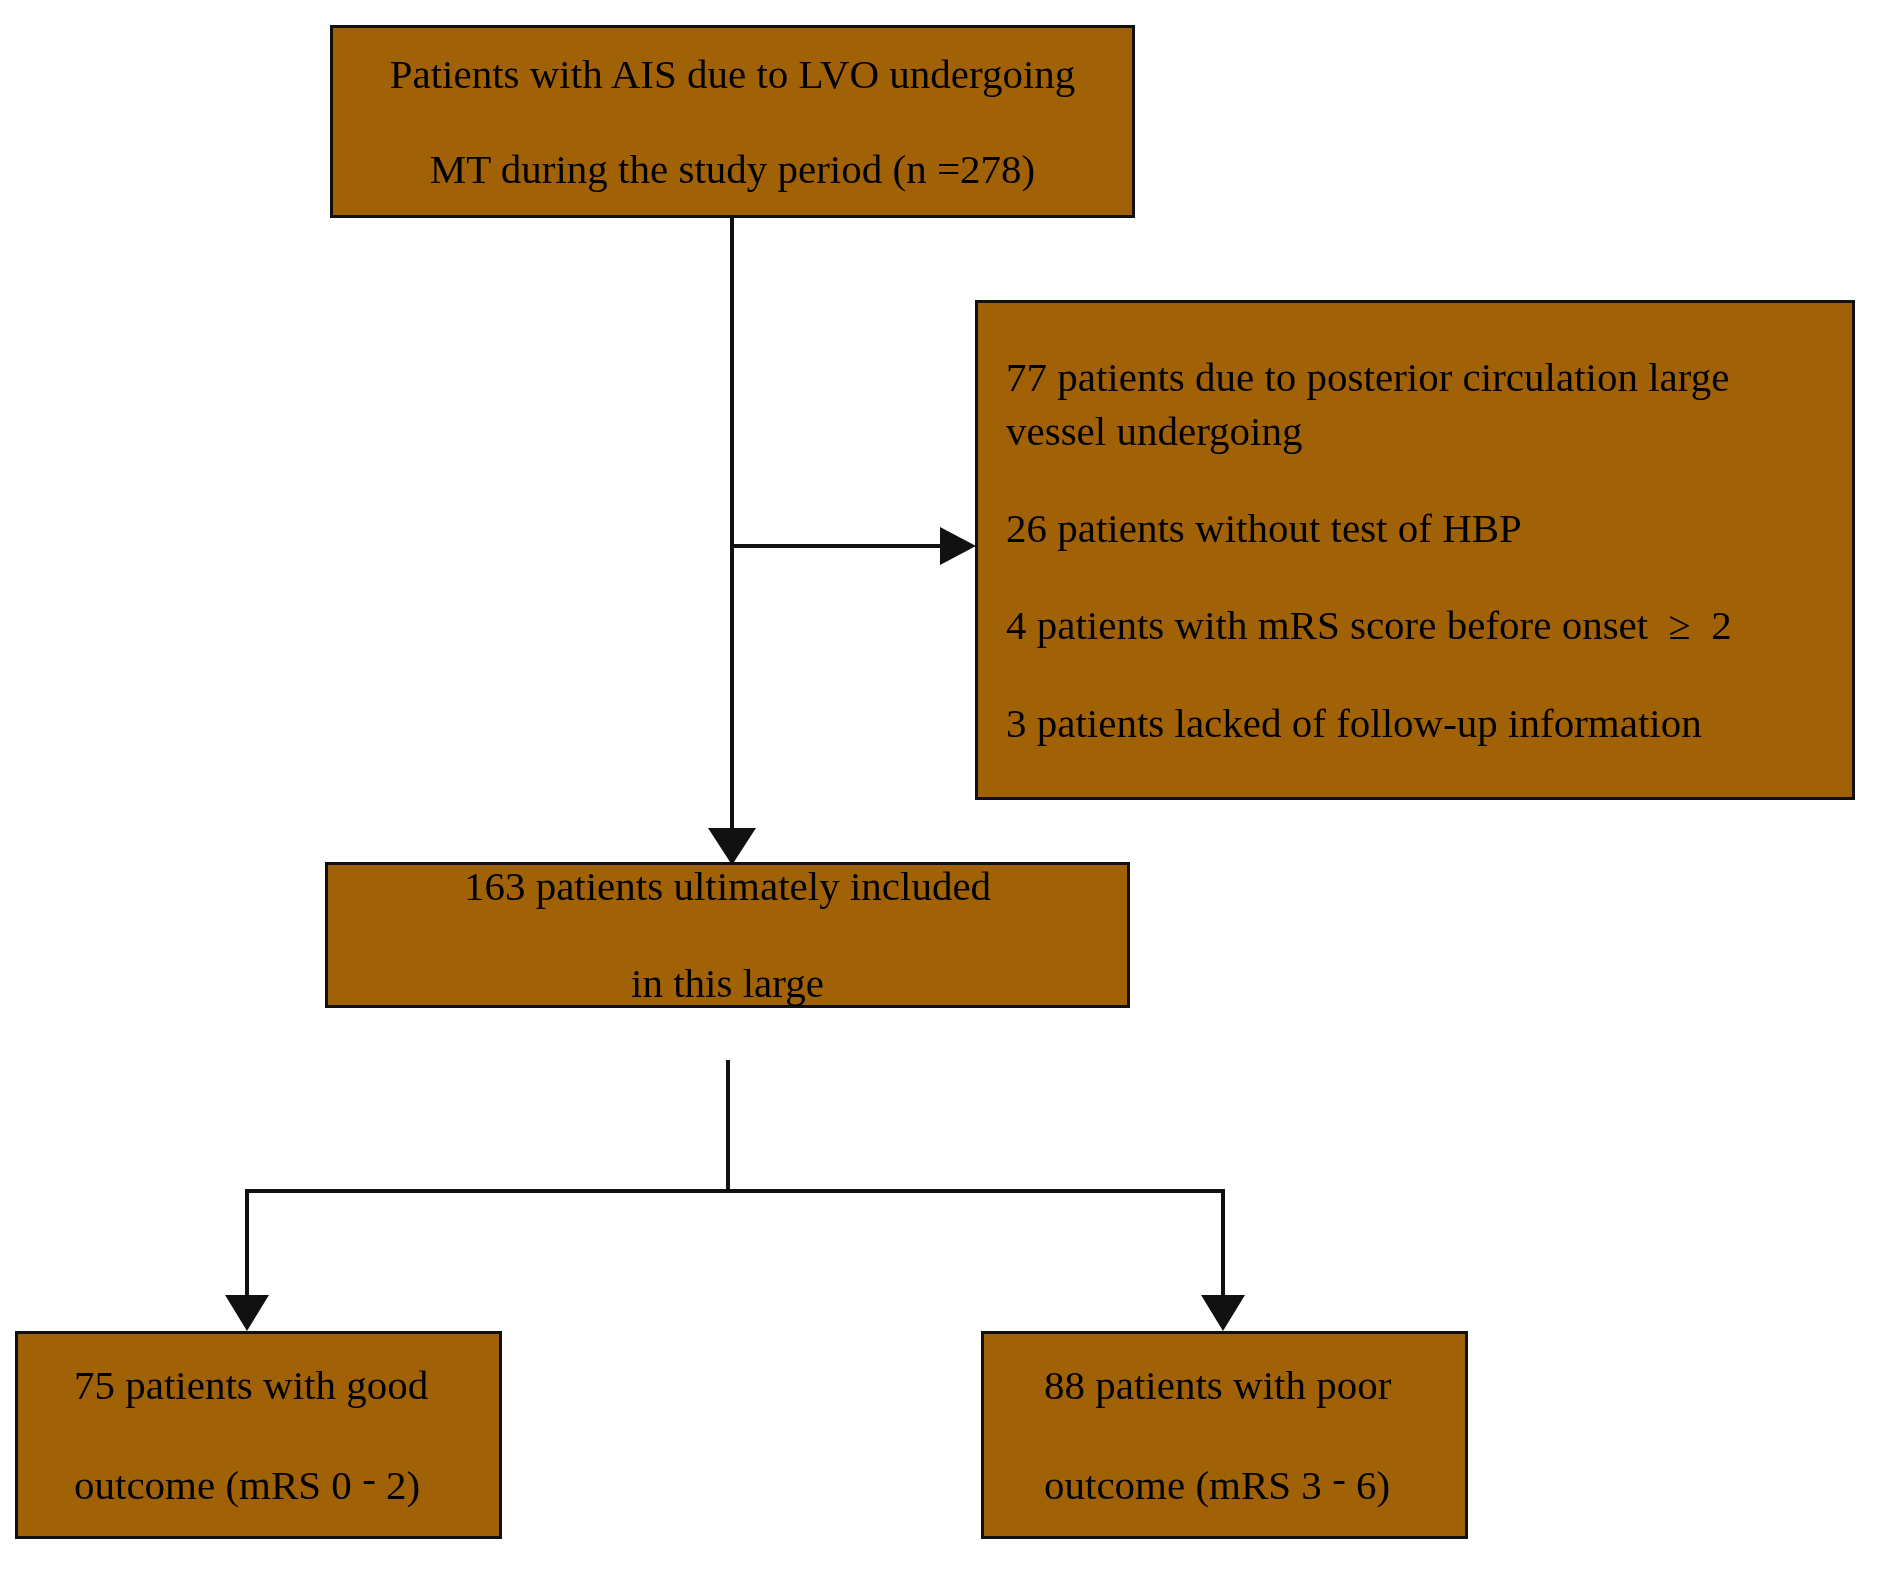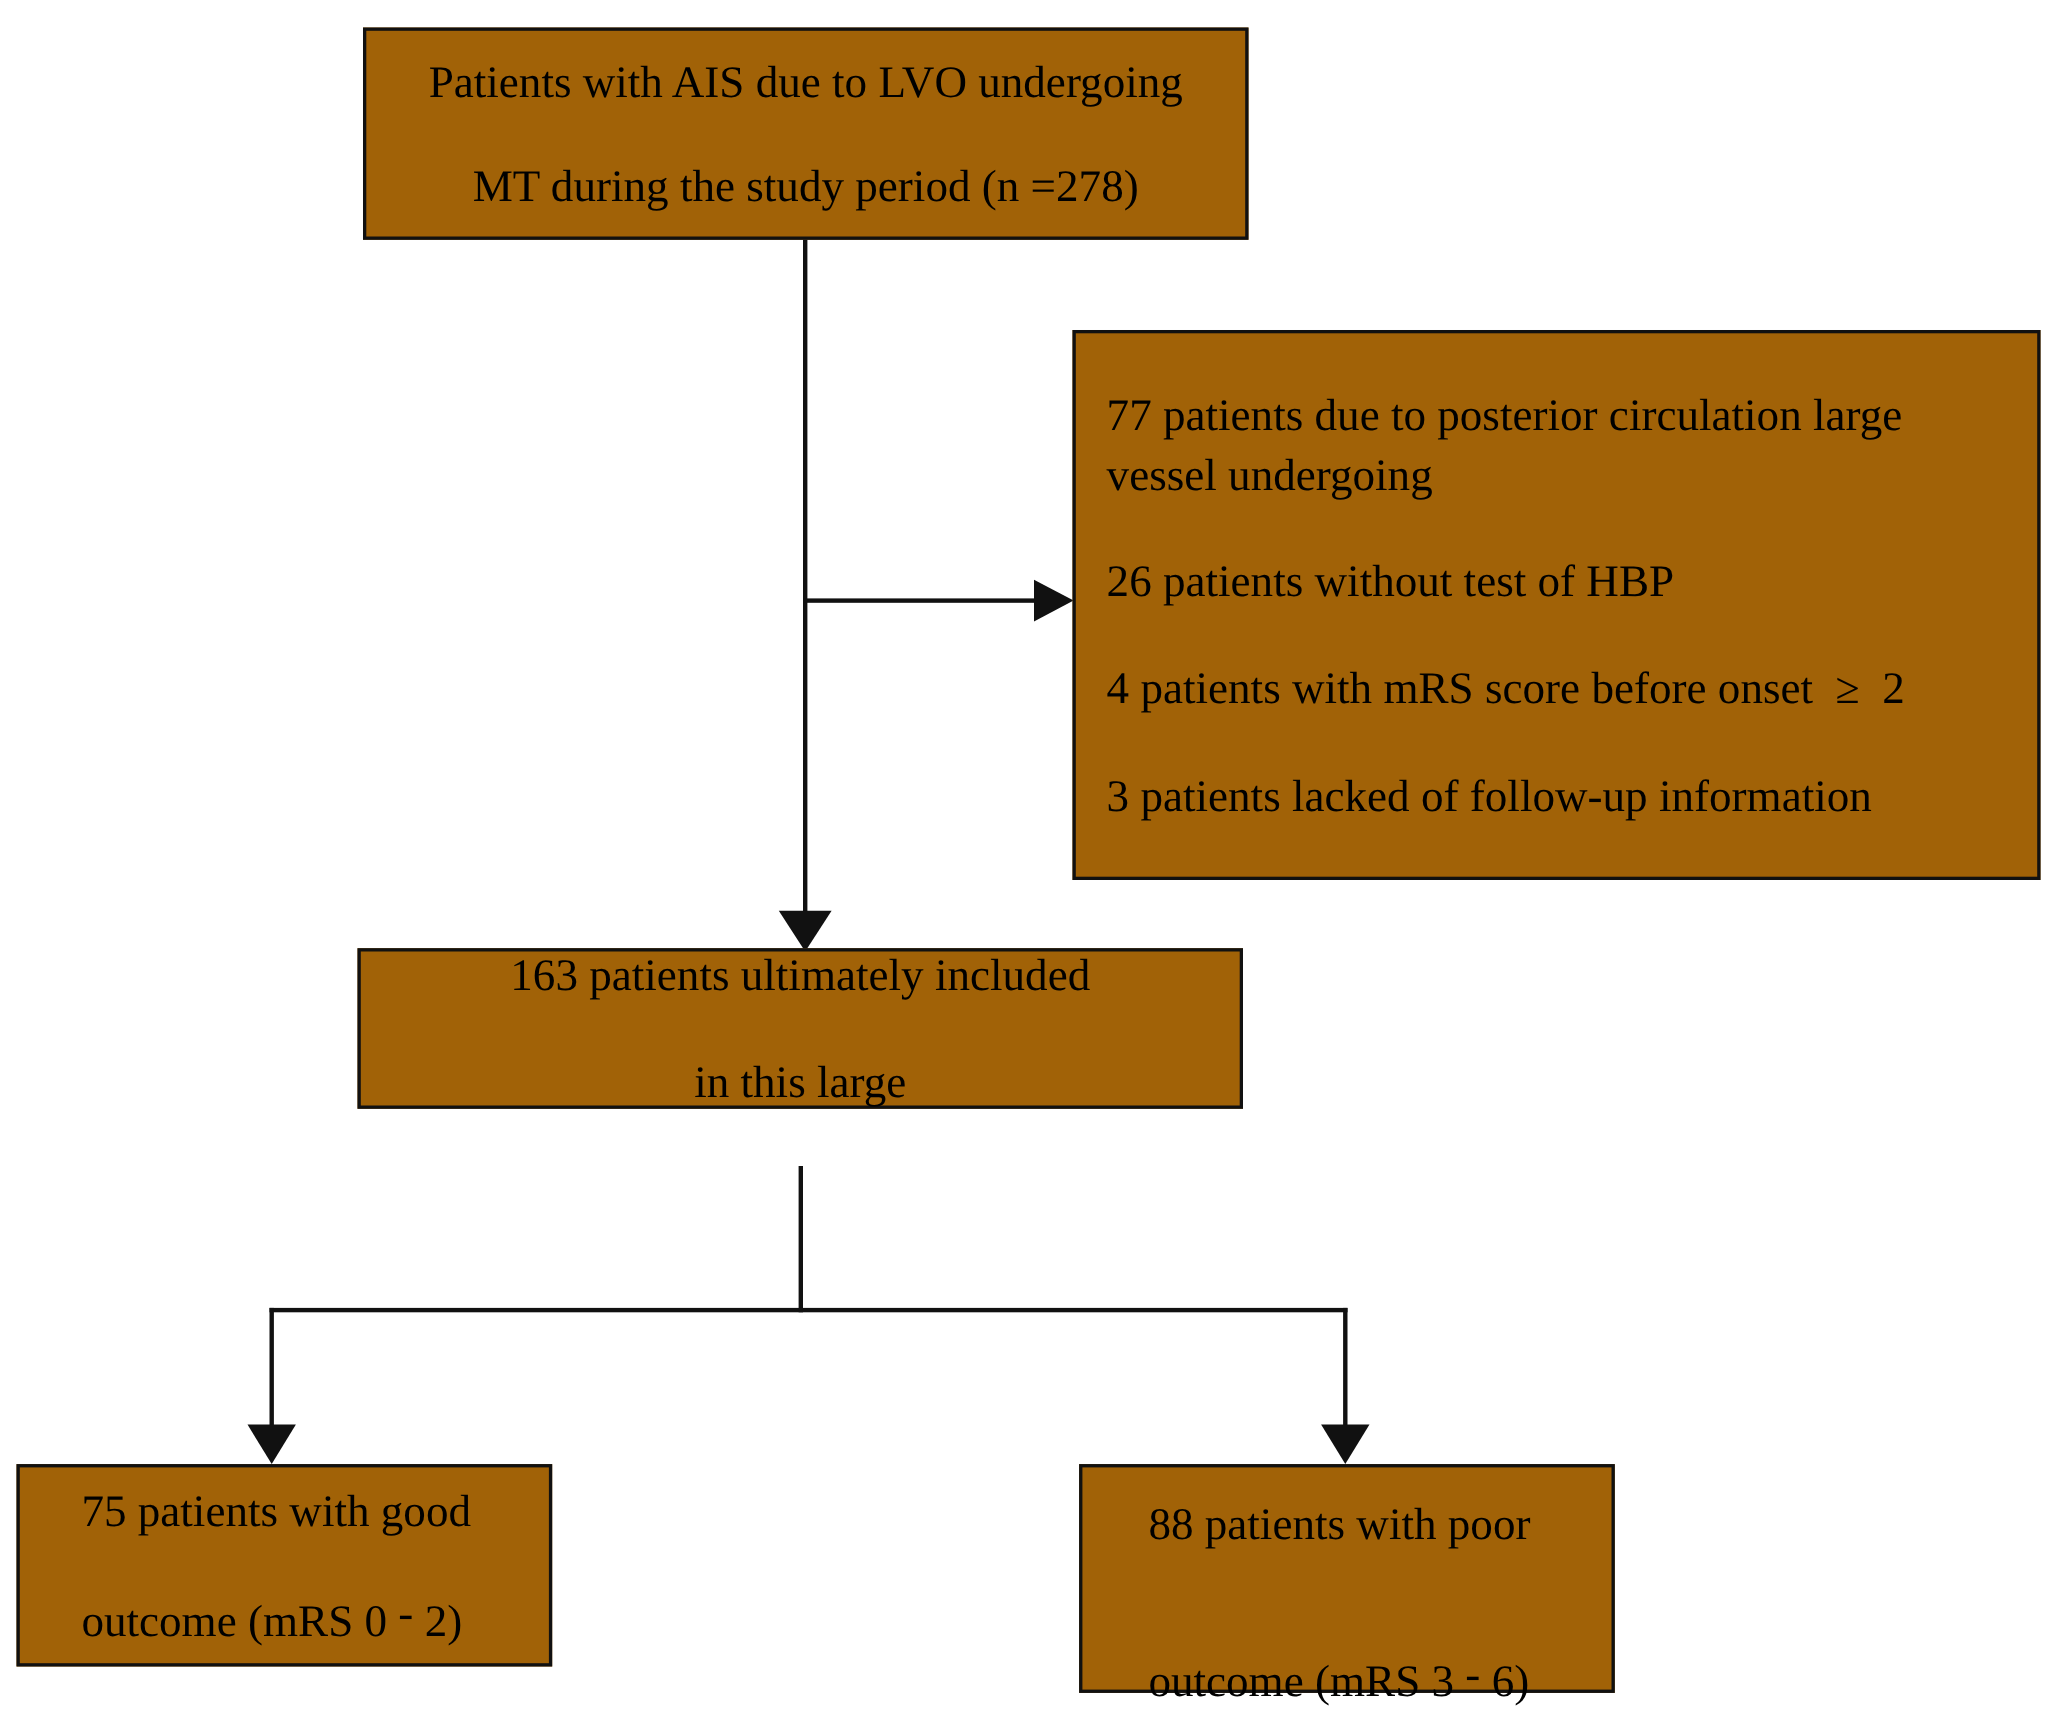--- a/index.html
+++ b/index.html
@@ -80,21 +80,21 @@
   #box-included .line {
     font-size: 41px;
     line-height: 97px;
     text-align: center;
   }
 
   #box-good {
     left: 15px;
     top: 1331px;
     width: 487px;
-    height: 184px;
+    height: 208px;
     align-items: flex-start;
     padding: 0 0 0 56px;
   }
   #box-good .line {
     font-size: 41px;
     line-height: 100px;
     text-align: left;
   }
 
   #box-poor {
@@ -102,21 +102,20 @@
     top: 1331px;
     width: 487px;
     height: 208px;
     align-items: flex-start;
     padding: 0 0 0 60px;
   }
   #box-poor .line {
     font-size: 41px;
     line-height: 100px;
     text-align: left;
-    margin-top: 43px;
   }
 
   .hi-dash {
     position: relative;
     top: -0.18em;
     display: inline-block;
   }
   .ge {
     font-size: 40px;
   }

